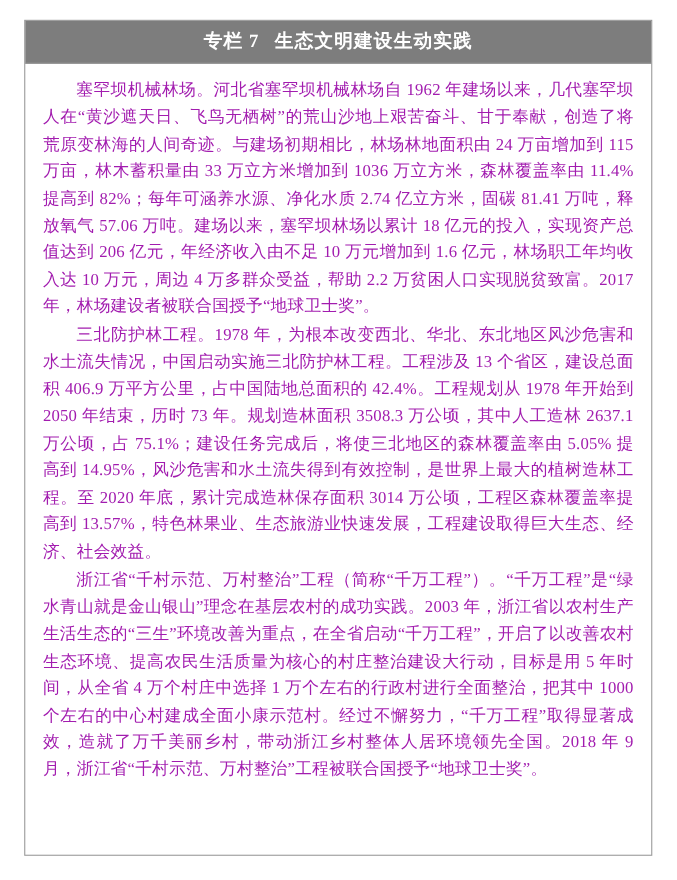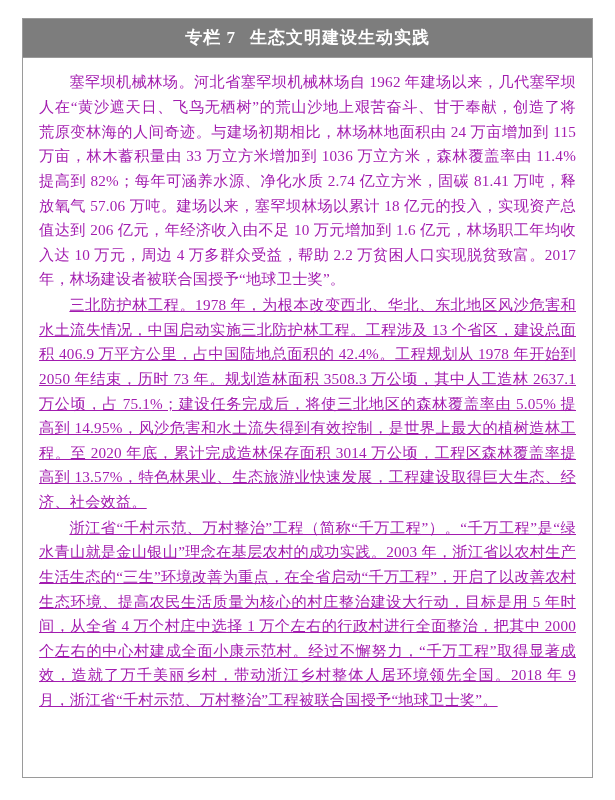--- a/index.html
+++ b/index.html
@@ -50,30 +50,29 @@
     font-size: 15.2px;
     line-height: 1.62;
     text-align: justify;
     text-justify: inter-ideograph;
     text-indent: 2em;
     color: #a21caf;
     letter-spacing: 0.2px;
   }
   p.para + p.para {
     margin-top: 1px;
-    text-decoration: underline;
   }
 </style>
 </head>
 <body>
 
 <div class="page">
   <div class="box">
     <div class="title-bar">
       <span class="t-num">专栏 7</span><span>生态文明建设生动实践</span>
     </div>
     <div class="content">
       <p class="para">塞罕坝机械林场。河北省塞罕坝机械林场自 1962 年建场以来，几代塞罕坝人在“黄沙遮天日、飞鸟无栖树”的荒山沙地上艰苦奋斗、甘于奉献，创造了将荒原变林海的人间奇迹。与建场初期相比，林场林地面积由 24 万亩增加到 115 万亩，林木蓄积量由 33 万立方米增加到 1036 万立方米，森林覆盖率由 11.4% 提高到 82%；每年可涵养水源、净化水质 2.74 亿立方米，固碳 81.41 万吨，释放氧气 57.06 万吨。建场以来，塞罕坝林场以累计 18 亿元的投入，实现资产总值达到 206 亿元，年经济收入由不足 10 万元增加到 1.6 亿元，林场职工年均收入达 10 万元，周边 4 万多群众受益，帮助 2.2 万贫困人口实现脱贫致富。2017 年，林场建设者被联合国授予“地球卫士奖”。</p>
       <p class="para">三北防护林工程。1978 年，为根本改变西北、华北、东北地区风沙危害和水土流失情况，中国启动实施三北防护林工程。工程涉及 13 个省区，建设总面积 406.9 万平方公里，占中国陆地总面积的 42.4%。工程规划从 1978 年开始到 2050 年结束，历时 73 年。规划造林面积 3508.3 万公顷，其中人工造林 2637.1 万公顷，占 75.1%；建设任务完成后，将使三北地区的森林覆盖率由 5.05% 提高到 14.95%，风沙危害和水土流失得到有效控制，是世界上最大的植树造林工程。至 2020 年底，累计完成造林保存面积 3014 万公顷，工程区森林覆盖率提高到 13.57%，特色林果业、生态旅游业快速发展，工程建设取得巨大生态、经济、社会效益。</p>
-      <p class="para">浙江省“千村示范、万村整治”工程（简称“千万工程”）。“千万工程”是“绿水青山就是金山银山”理念在基层农村的成功实践。2003 年，浙江省以农村生产生活生态的“三生”环境改善为重点，在全省启动“千万工程”，开启了以改善农村生态环境、提高农民生活质量为核心的村庄整治建设大行动，目标是用 5 年时间，从全省 4 万个村庄中选择 1 万个左右的行政村进行全面整治，把其中 2000 个左右的中心村建成全面小康示范村。经过不懈努力，“千万工程”取得显著成效，造就了万千美丽乡村，带动浙江乡村整体人居环境领先全国。2018 年 9 月，浙江省“千村示范、万村整治”工程被联合国授予“地球卫士奖”。</p>
+      <p class="para">浙江省“千村示范、万村整治”工程（简称“千万工程”）。“千万工程”是“绿水青山就是金山银山”理念在基层农村的成功实践。2003 年，浙江省以农村生产生活生态的“三生”环境改善为重点，在全省启动“千万工程”，开启了以改善农村生态环境、提高农民生活质量为核心的村庄整治建设大行动，目标是用 5 年时间，从全省 4 万个村庄中选择 1 万个左右的行政村进行全面整治，把其中 1000 个左右的中心村建成全面小康示范村。经过不懈努力，“千万工程”取得显著成效，造就了万千美丽乡村，带动浙江乡村整体人居环境领先全国。2018 年 9 月，浙江省“千村示范、万村整治”工程被联合国授予“地球卫士奖”。</p>
     </div>
   </div>
 </div>
 
 </body></html>

